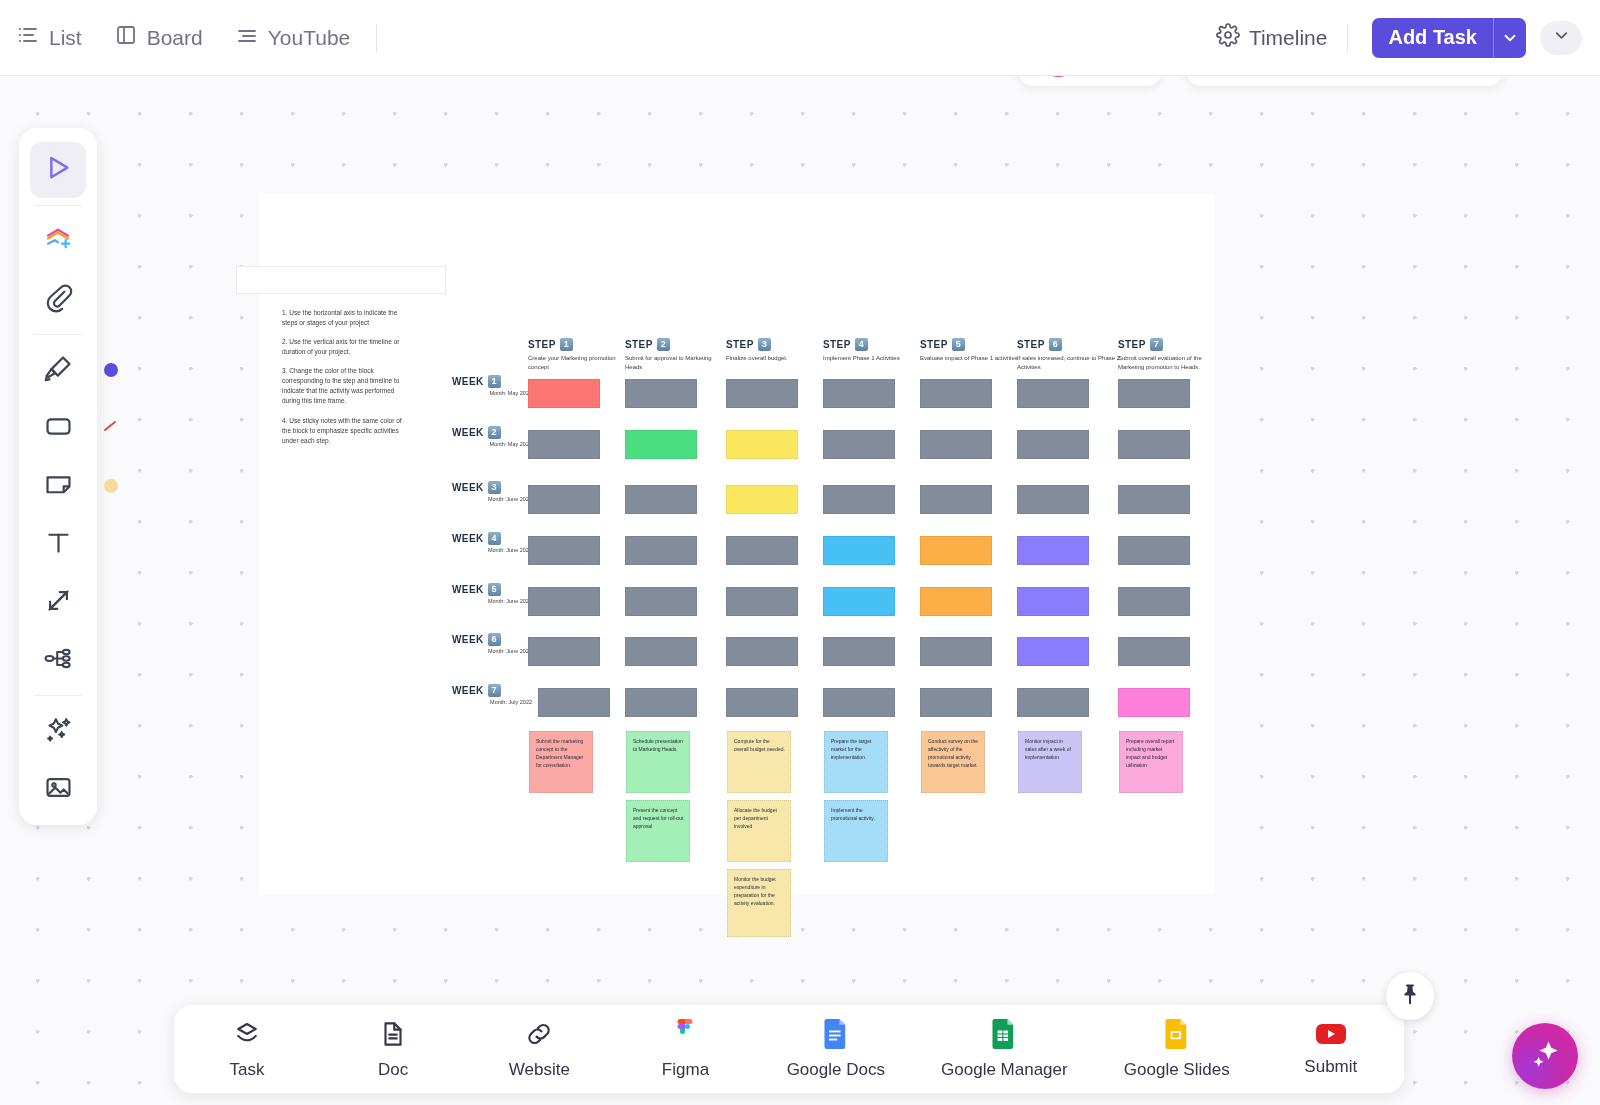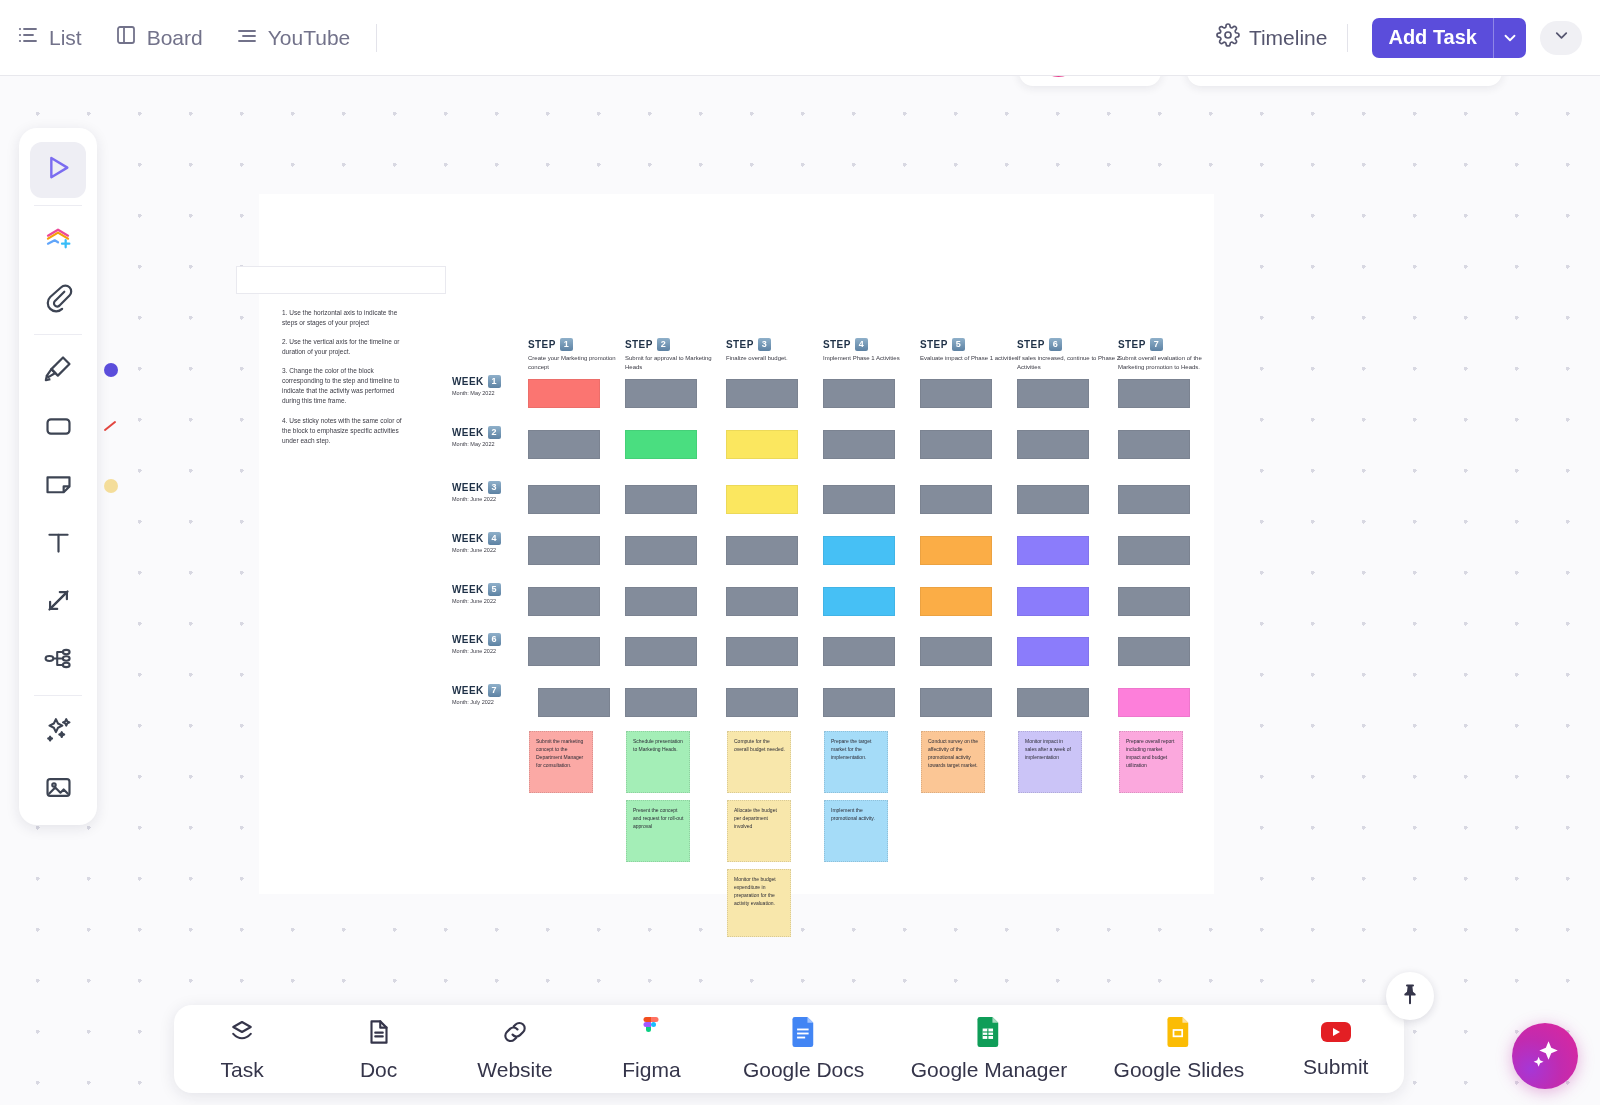--- a/index.html
+++ b/index.html
@@ -159,21 +159,21 @@
     width: 13px; height: 13px; border-radius: 2px;
     background: linear-gradient(#8fb0ca, #5d82a3);
     color: #fff; font-size: 9px; font-weight: 700;
     display: flex; align-items: center; justify-content: center;
     line-height: 1;
   }
   .step-desc {
     margin-top: 3px; font-size: 6px; line-height: 1.55;
     color: #3a3a44;
   }
-  .week-head { position: absolute; width: 80px; }
+  .week-head { position: absolute; width: 80px; text-align: right; }
   .week-word {
     font-size: 10px; font-weight: 700; color: #1f3147; letter-spacing: 0.4px;
   }
   .week-sub { margin-top: 2px; font-size: 5.5px; color: #3a3a44; }
   .cell {
     position: absolute; width: 72px; height: 29px;
     border: 1px solid rgba(0,0,0,0.06);
   }
   .note {
     position: absolute; width: 64px;
@@ -189,21 +189,21 @@
     width: 1230px; height: 88px;
     background: #ffffff; border-radius: 18px;
     box-shadow: 0 3px 16px rgba(30,30,60,0.10);
     display: flex; align-items: center; justify-content: space-around;
     z-index: 30;
   }
   .dock-item {
     display: flex; flex-direction: column; align-items: center;
     gap: 7px; cursor: pointer; min-width: 90px;
   }
-  .dock-lbl { font-size: 21px; color: #35354a; white-space: nowrap; }
+  .dock-lbl { font-size: 17px; color: #35354a; white-space: nowrap; }
   .pin-btn {
     position: absolute; right: 166px; bottom: 85px;
     width: 48px; height: 48px; border-radius: 50%;
     background: #ffffff; box-shadow: 0 2px 9px rgba(30,30,60,0.14);
     display: flex; align-items: center; justify-content: center;
     cursor: pointer; z-index: 31;
   }
   .ai-btn {
     position: absolute; right: 22px; bottom: 16px;
     width: 66px; height: 66px; border-radius: 50%;

